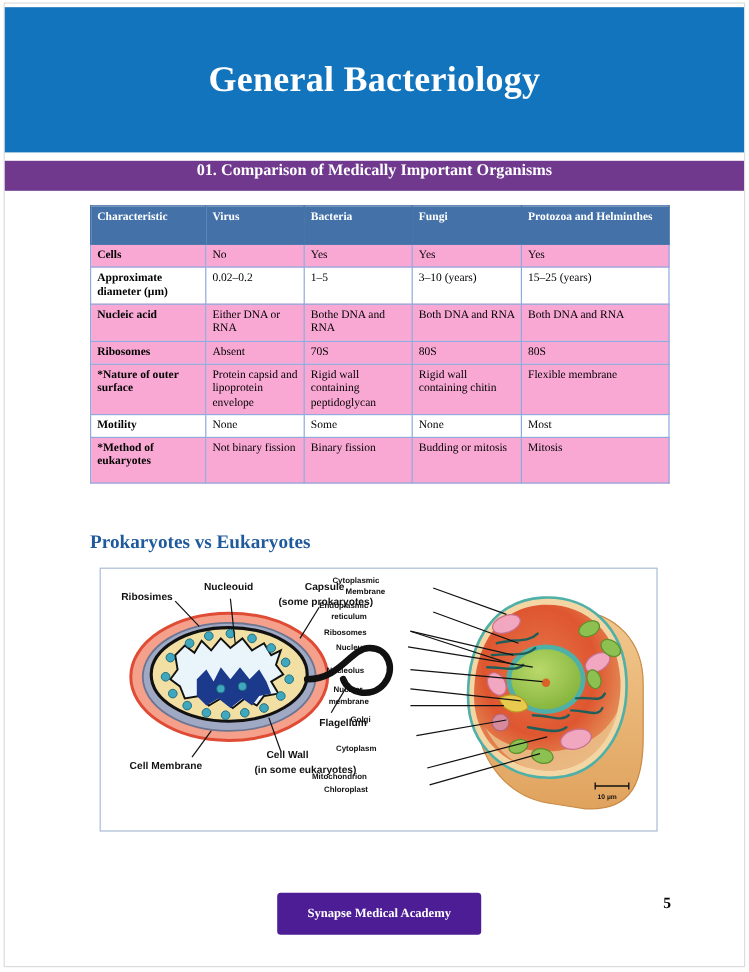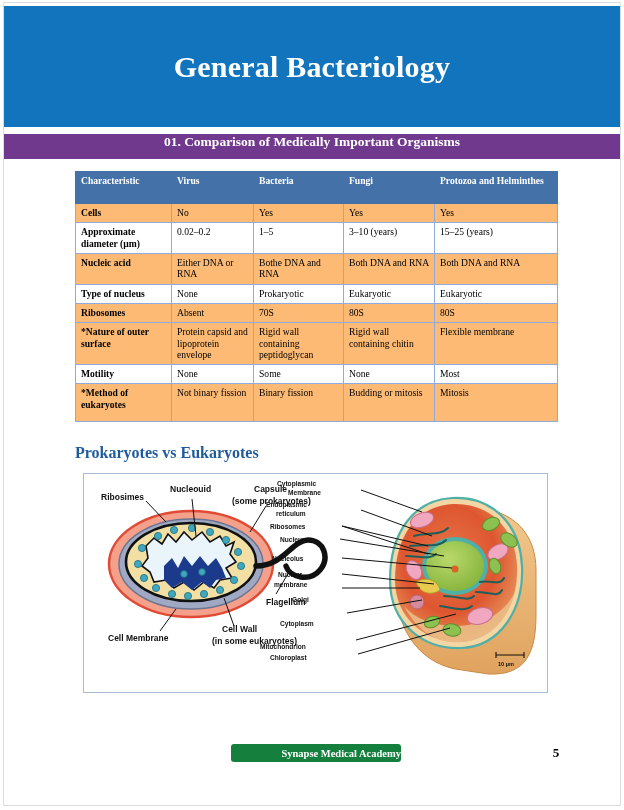--- a/index.html
+++ b/index.html
@@ -86,21 +86,21 @@
   }
   .cmp-table thead th {
     background: #4472A8;
     color: #ffffff;
     font-weight: bold;
     border-color: #4472A8;
     height: 24px;
     vertical-align: top;
   }
   .cmp-table tbody tr.shaded td {
-    background: #fdba74;
+    background: #f9a8d4;
   }
   .cmp-table tbody tr td:first-child {
     font-weight: bold;
   }
   .col-c { width: 96px; }
   .col-v { width: 82px; }
   .col-b { width: 90px; }
   .col-f { width: 91px; }
   .col-p { width: 123px; }
 
@@ -128,26 +128,26 @@
     overflow: hidden;
   }
   .figure-box svg { display: block; }
 
   
   .footer-badge {
     position: absolute;
     left: 227px;
     top: 741px;
     width: 170px;
-    height: 18px;
-    background: #15803d;
+    height: 35px;
+    background: #4c1d95;
     border-radius: 3px;
     display: flex;
     align-items: center;
-    justify-content: flex-end;
+    justify-content: center;
   }
   .footer-badge span {
     color: #ffffff;
     font-size: 10.5px;
     font-weight: bold;
     font-family: "Liberation Serif", serif;
   }
   .page-number {
     position: absolute;
     left: 540px;
@@ -214,27 +214,20 @@
         <td>1–5</td>
         <td>3–10 (years)</td>
         <td>15–25 (years)</td>
       </tr>
       <tr class="shaded">
         <td>Nucleic acid</td>
         <td>Either DNA or RNA</td>
         <td>Bothe DNA and RNA</td>
         <td>Both DNA and RNA</td>
         <td>Both DNA and RNA</td>
-      </tr>
-      <tr>
-        <td>Type of nucleus</td>
-        <td>None</td>
-        <td>Prokaryotic</td>
-        <td>Eukaryotic</td>
-        <td>Eukaryotic</td>
       </tr>
       <tr class="shaded">
         <td>Ribosomes</td>
         <td>Absent</td>
         <td>70S</td>
         <td>80S</td>
         <td>80S</td>
       </tr>
       <tr class="shaded">
         <td>*Nature of outer surface</td>

